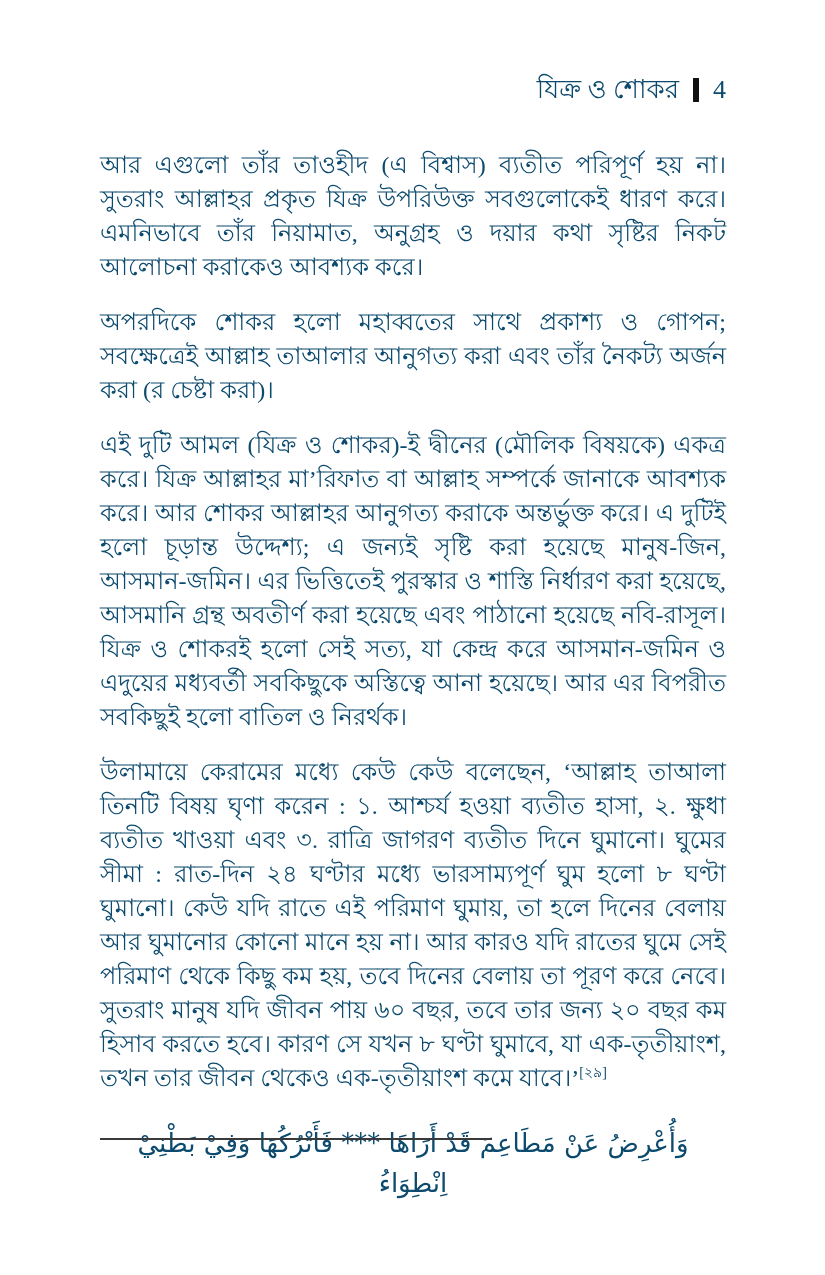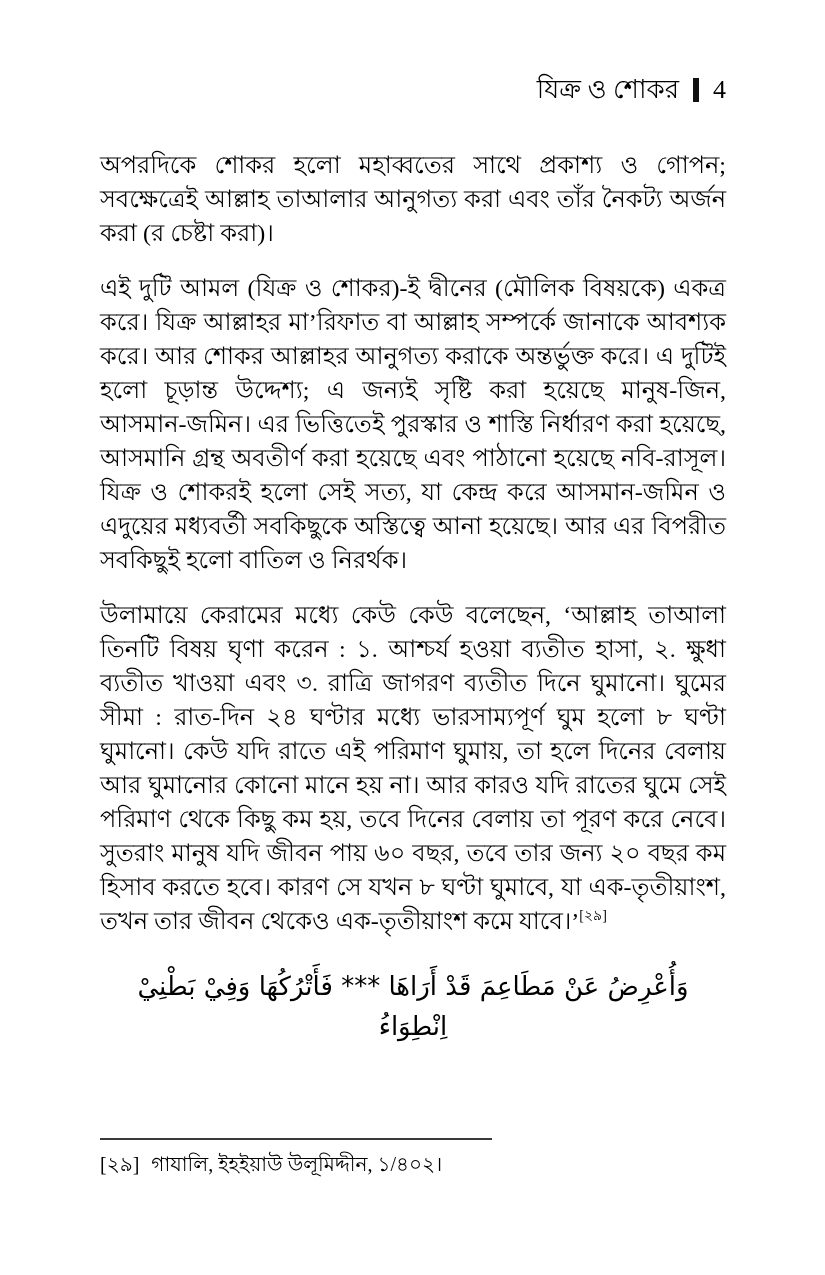--- a/index.html
+++ b/index.html
@@ -7,21 +7,21 @@
     padding: 0;
     background: #ffffff;
   }
   .page {
     position: relative;
     width: 825px;
     height: 1267px;
     background: #ffffff;
     overflow: hidden;
     font-family: "Liberation Serif", "DejaVu Serif", serif;
-    color: #000000;
+    color: #0c4a6e;
   }
   .content-col {
     position: absolute;
     left: 100px;
     width: 626px;
     top: 0;
   }
   
   .running-header {
     margin-top: 74px;
@@ -91,33 +91,31 @@
   <div class="content-col">
 
     <header class="running-header">
       <span>যিক্র ও শোকর</span>
       <span class="header-sep-bar"></span>
       <span>4</span>
     </header>
 
     <main class="body-text">
 
+      <p class="para">আর এগুলো তাঁর তাওহীদ (এ বিশ্বাস) ব্যতীত পরিপূর্ণ হয় না। সুতরাং আল্লাহর প্রকৃত যিক্র উপরিউক্ত সবগুলোকেই ধারণ করে। এমনিভাবে তাঁর নিয়ামাত, অনুগ্রহ ও দয়ার কথা সৃষ্টির নিকট আলোচনা করাকেও আবশ্যক করে।</p>
 
       <p class="para">অপরদিকে শোকর হলো মহাব্বতের সাথে প্রকাশ্য ও গোপন; সবক্ষেত্রেই আল্লাহ তাআলার আনুগত্য করা এবং তাঁর নৈকট্য অর্জন করা (র চেষ্টা করা)।</p>
 
       <p class="para">এই দুটি আমল (যিক্র ও শোকর)-ই দ্বীনের (মৌলিক বিষয়কে) একত্র করে। যিক্র আল্লাহর মা’রিফাত বা আল্লাহ সম্পর্কে জানাকে আবশ্যক করে। আর শোকর আল্লাহর আনুগত্য করাকে অন্তর্ভুক্ত করে। এ দুটিই হলো চূড়ান্ত উদ্দেশ্য; এ জন্যই সৃষ্টি করা হয়েছে মানুষ-জিন, আসমান-জমিন। এর ভিত্তিতেই পুরস্কার ও শাস্তি নির্ধারণ করা হয়েছে, আসমানি গ্রন্থ অবতীর্ণ করা হয়েছে এবং পাঠানো হয়েছে নবি-রাসূল। যিক্র ও শোকরই হলো সেই সত্য, যা কেন্দ্র করে আসমান-জমিন ও এদুয়ের মধ্যবর্তী সবকিছুকে অস্তিত্বে আনা হয়েছে। আর এর বিপরীত সবকিছুই হলো বাতিল ও নিরর্থক।</p>
 
       <p class="para"><span>উলামায়ে কেরামের মধ্যে কেউ কেউ বলেছেন, ‘আল্লাহ তাআলা তিনটি বিষয় ঘৃণা করেন : ১. আশ্চর্য হওয়া ব্যতীত হাসা, ২. ক্ষুধা ব্যতীত খাওয়া এবং ৩. রাত্রি জাগরণ ব্যতীত দিনে ঘুমানো। ঘুমের সীমা : রাত-দিন ২৪ ঘণ্টার মধ্যে ভারসাম্যপূর্ণ ঘুম হলো ৮ ঘণ্টা ঘুমানো। কেউ যদি রাতে এই পরিমাণ ঘুমায়, তা হলে দিনের বেলায় আর ঘুমানোর কোনো মানে হয় না। আর কারও যদি রাতের ঘুমে সেই পরিমাণ থেকে কিছু কম হয়, তবে দিনের বেলায় তা পূরণ করে নেবে। সুতরাং মানুষ যদি জীবন পায় ৬০ বছর, তবে তার জন্য ২০ বছর কম হিসাব করতে হবে। কারণ সে যখন ৮ ঘণ্টা ঘুমাবে, যা এক-তৃতীয়াংশ, তখন তার জীবন থেকেও এক-তৃতীয়াংশ কমে যাবে।’</span><sup class="footnote-ref">[২৯]</sup></p>
 
       <div class="verse" dir="rtl">وَأُعْرِضُ عَنْ مَطَاعِمَ قَدْ أَرَاهَا *** فَأَتْرُكُهَا وَفِيْ بَطْنِيْ اِنْطِوَاءُ</div>
 
     </main>
 
   </div>
 
   <footer class="footnote-block">
     <div class="footnote-rule"></div>
-    <div class="footnote-line">
-      <span class="footnote-marker">[২৯]</span><span>গাযালি, ইহইয়াউ উলূমিদ্দীন, ১/৪০২।</span>
-    </div>
   </footer>
 
 </div>
 
 </body></html>

